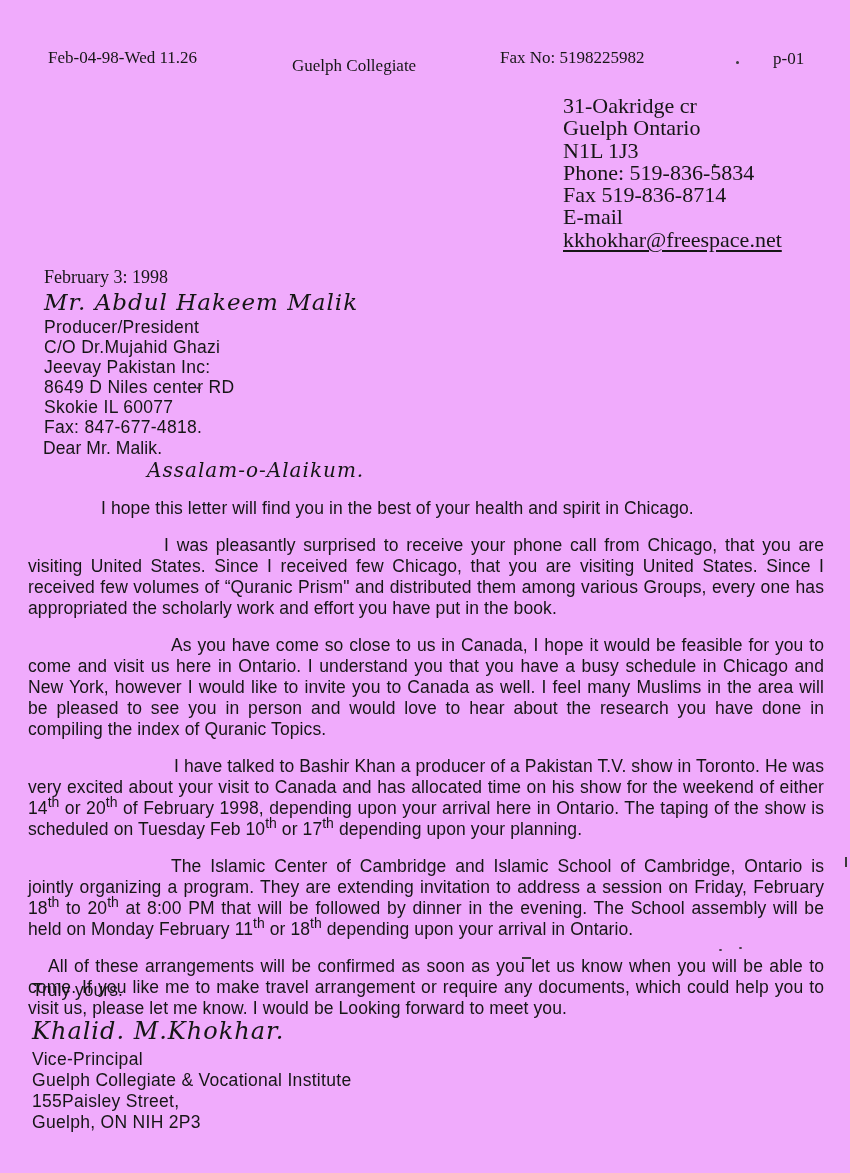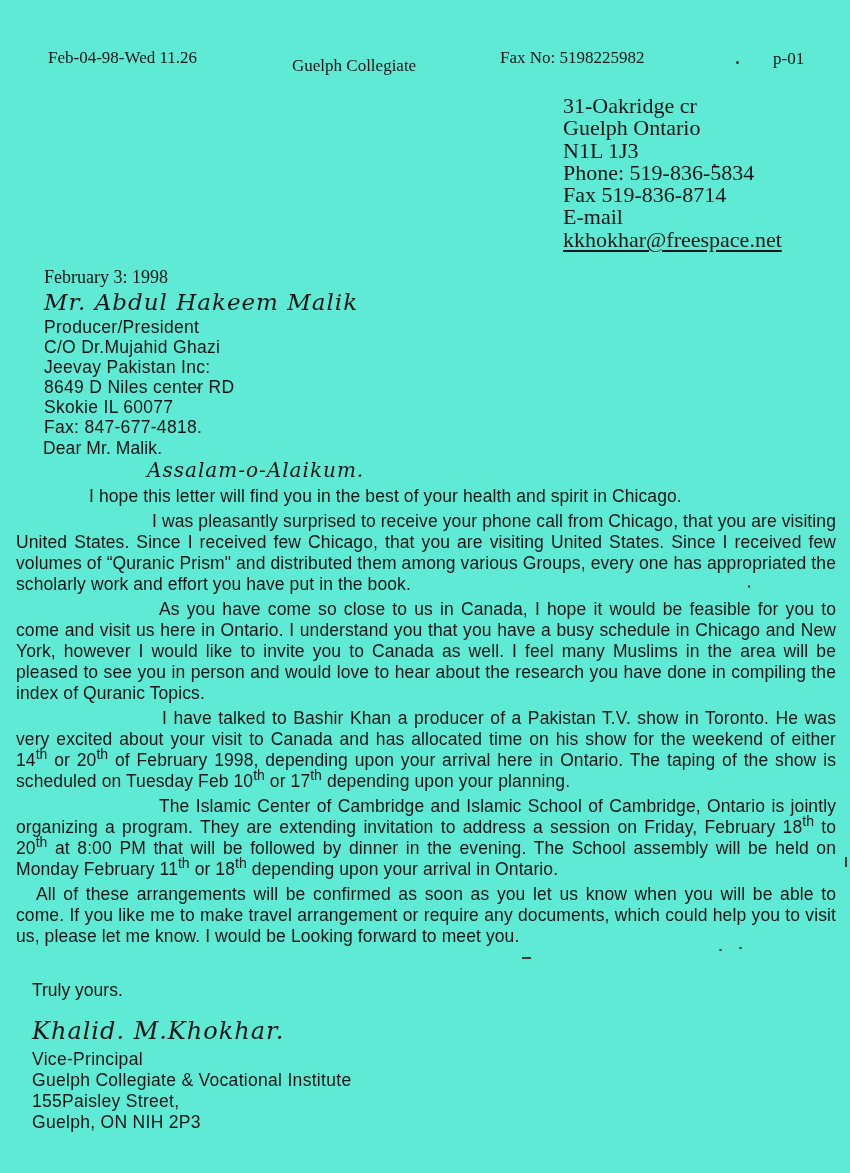--- a/index.html
+++ b/index.html
@@ -1,17 +1,17 @@
 <!DOCTYPE html>
 <html><head>
 <meta charset="utf-8">
 <style>
   html,body{margin:0;padding:0;background:#e8e8e8;}
   .page{
-    position:relative;width:850px;height:1173px;background:#5eead4;
+    position:relative;width:850px;height:1173px;background:#f0abfc;
     margin:0 auto;overflow:hidden;color:#161616;
     font-family:"Liberation Sans",sans-serif;
   }
   .serif{font-family:"Liberation Serif",serif;margin-top:11px;}
   .script{
     font-family:"DejaVu Serif",serif;font-style:italic;letter-spacing:1px;
     font-weight:500;
   }
   
   .fax-header{position:absolute;top:48px;left:0;width:100%;height:24px;
@@ -27,21 +27,21 @@
   
   .recipient{position:absolute;left:44px;top:257px;width:420px;}
   .r-date{font-size:18px;line-height:19px;}
   .r-name{font-size:23px;line-height:29px;margin-top:1px;}
   .recipient .line{font-size:17.5px;line-height:20px;letter-spacing:.3px;}
   
   .body-text{position:absolute;left:12px;top:438px;width:828px;
     font-size:17.5px;line-height:21px;letter-spacing:.1px;}
   .salutation{text-indent:31px;}
   .greeting{text-indent:135px;font-size:20px;line-height:23px;}
-  .para{margin:4px;text-align:justify;}
+  .para{margin:16px;text-align:justify;}
   .para sup{font-size:14px;line-height:0;vertical-align:super;letter-spacing:0;}
   
   .closing{position:absolute;left:32px;top:980px;width:500px;font-size:17.5px;}
   .valediction{line-height:20px;}
   .signature{font-size:24px;line-height:28px;margin-top:17px;}
   .closing .line{font-size:17.5px;line-height:21px;letter-spacing:.3px;margin-top:0;}
   .closing .titles{margin-top:4px;}
   
   .noise{position:absolute;background:#3a3a3a;border-radius:50%;}
 </style>

